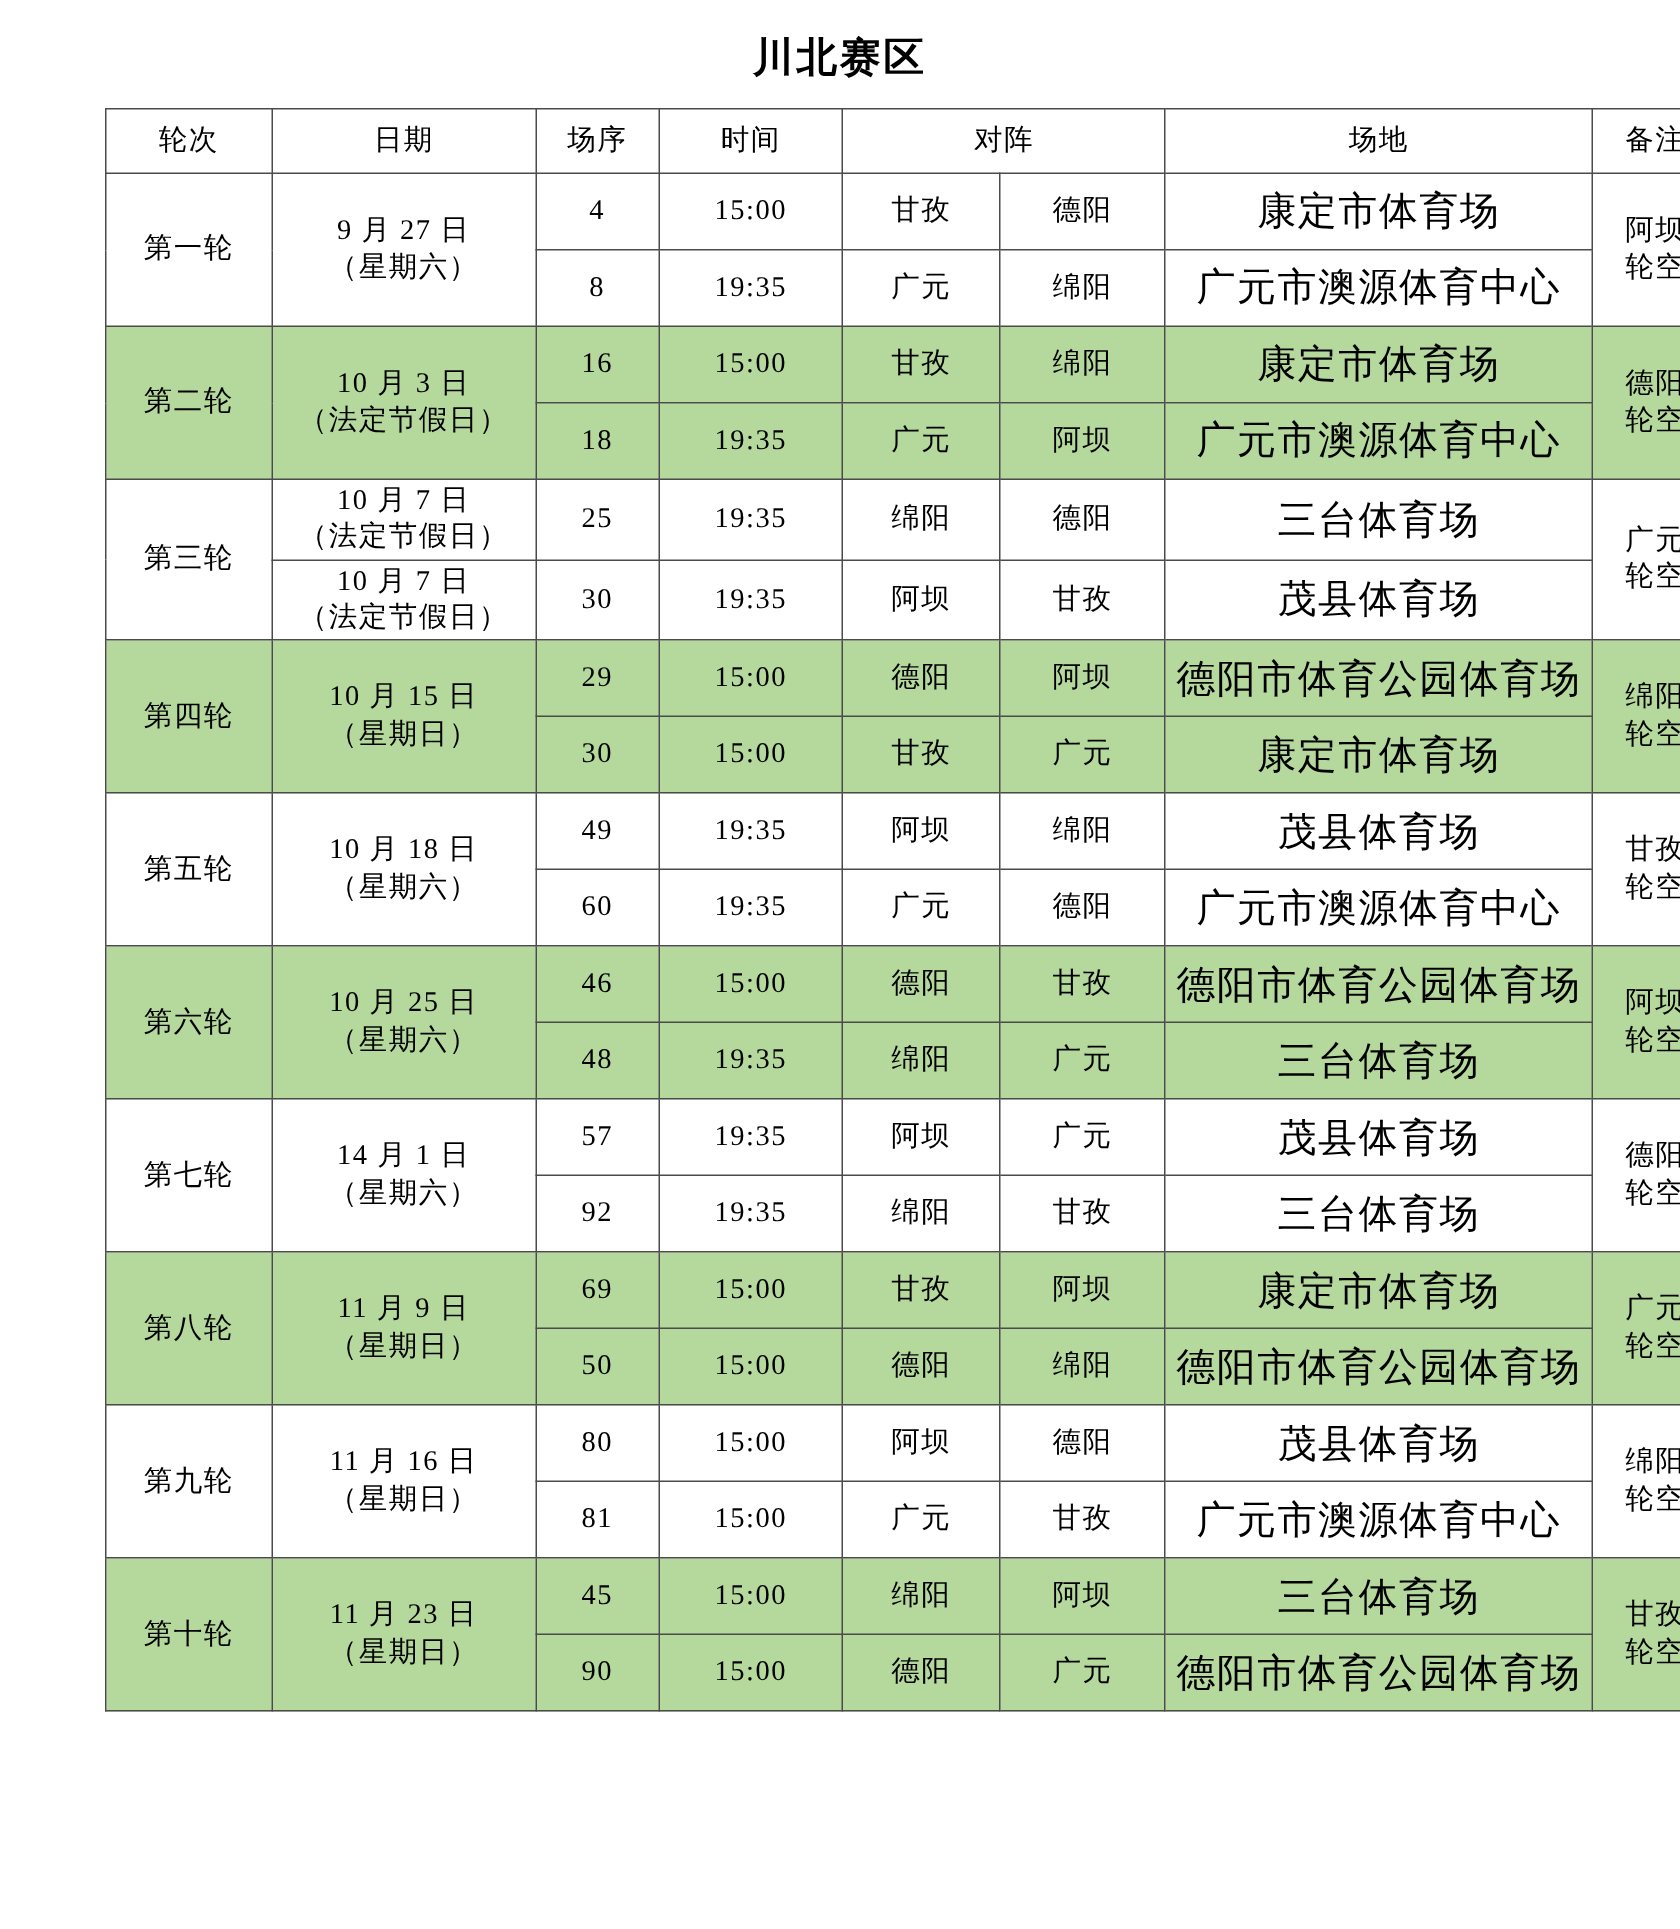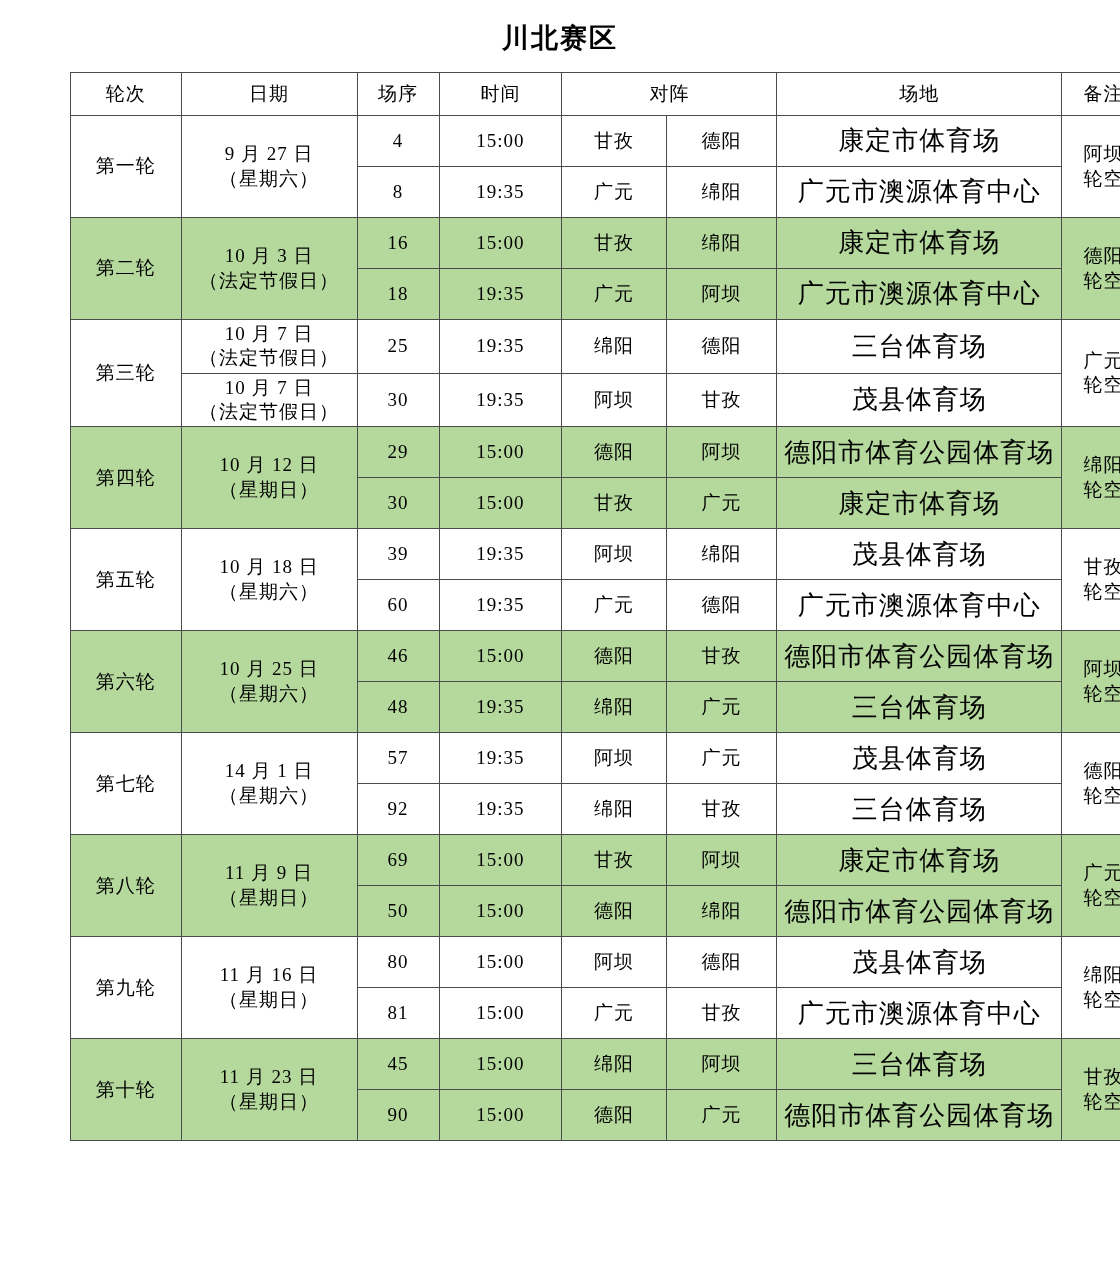--- a/index.html
+++ b/index.html
@@ -155,42 +155,42 @@
           <td class="date-cell">10 月 7 日
 （法定节假日）</td>
           <td>30</td>
           <td>19:35</td>
           <td>阿坝</td>
           <td>甘孜</td>
           <td class="venue-cell">茂县体育场</td>
         </tr>
         <tr class="green">
           <td class="round-cell" rowspan="2">第四轮</td>
-          <td class="date-cell" rowspan="2">10 月 12 日
+          <td class="date-cell" rowspan="2">10 月 15 日
 （星期日）</td>
           <td>29</td>
           <td>15:00</td>
           <td>德阳</td>
           <td>阿坝</td>
           <td class="venue-cell">德阳市体育公园体育场</td>
           <td class="note-cell" rowspan="2">绵阳
 轮空</td>
         </tr>
         <tr class="green">
           <td>30</td>
           <td>15:00</td>
           <td>甘孜</td>
           <td>广元</td>
           <td class="venue-cell">康定市体育场</td>
         </tr>
         <tr class="white">
           <td class="round-cell" rowspan="2">第五轮</td>
           <td class="date-cell" rowspan="2">10 月 18 日
 （星期六）</td>
-          <td>39</td>
+          <td>49</td>
           <td>19:35</td>
           <td>阿坝</td>
           <td>绵阳</td>
           <td class="venue-cell">茂县体育场</td>
           <td class="note-cell" rowspan="2">甘孜
 轮空</td>
         </tr>
         <tr class="white">
           <td>60</td>
           <td>19:35</td>

